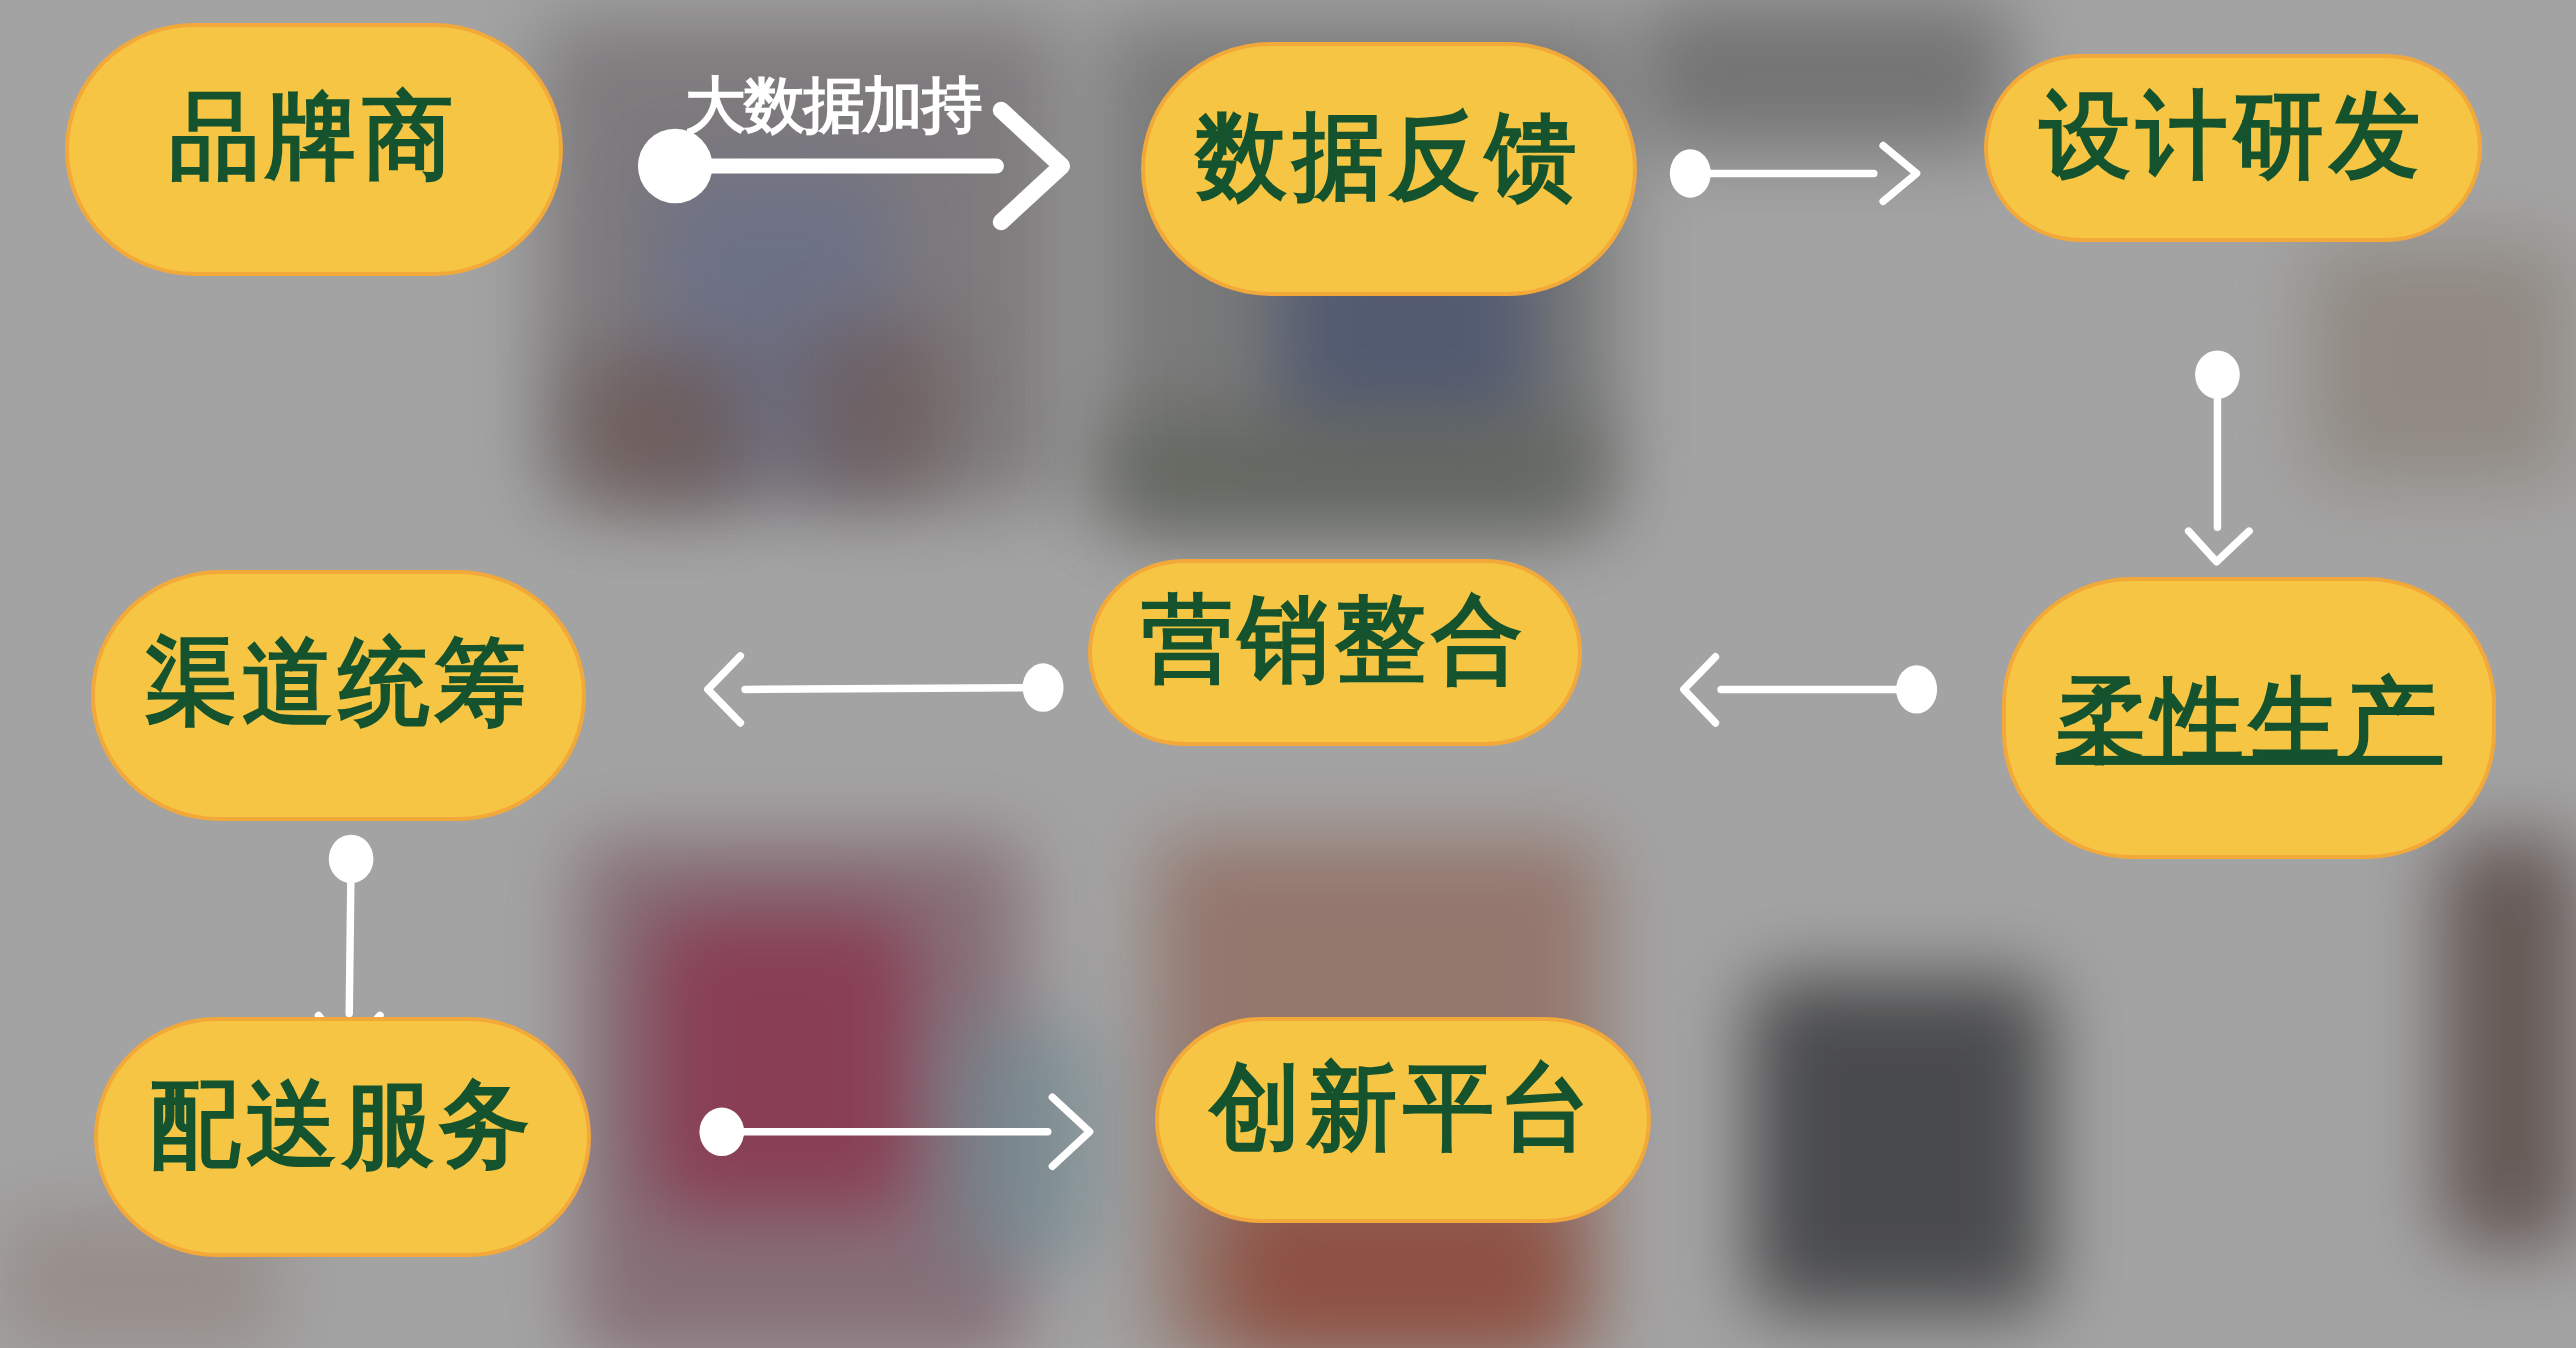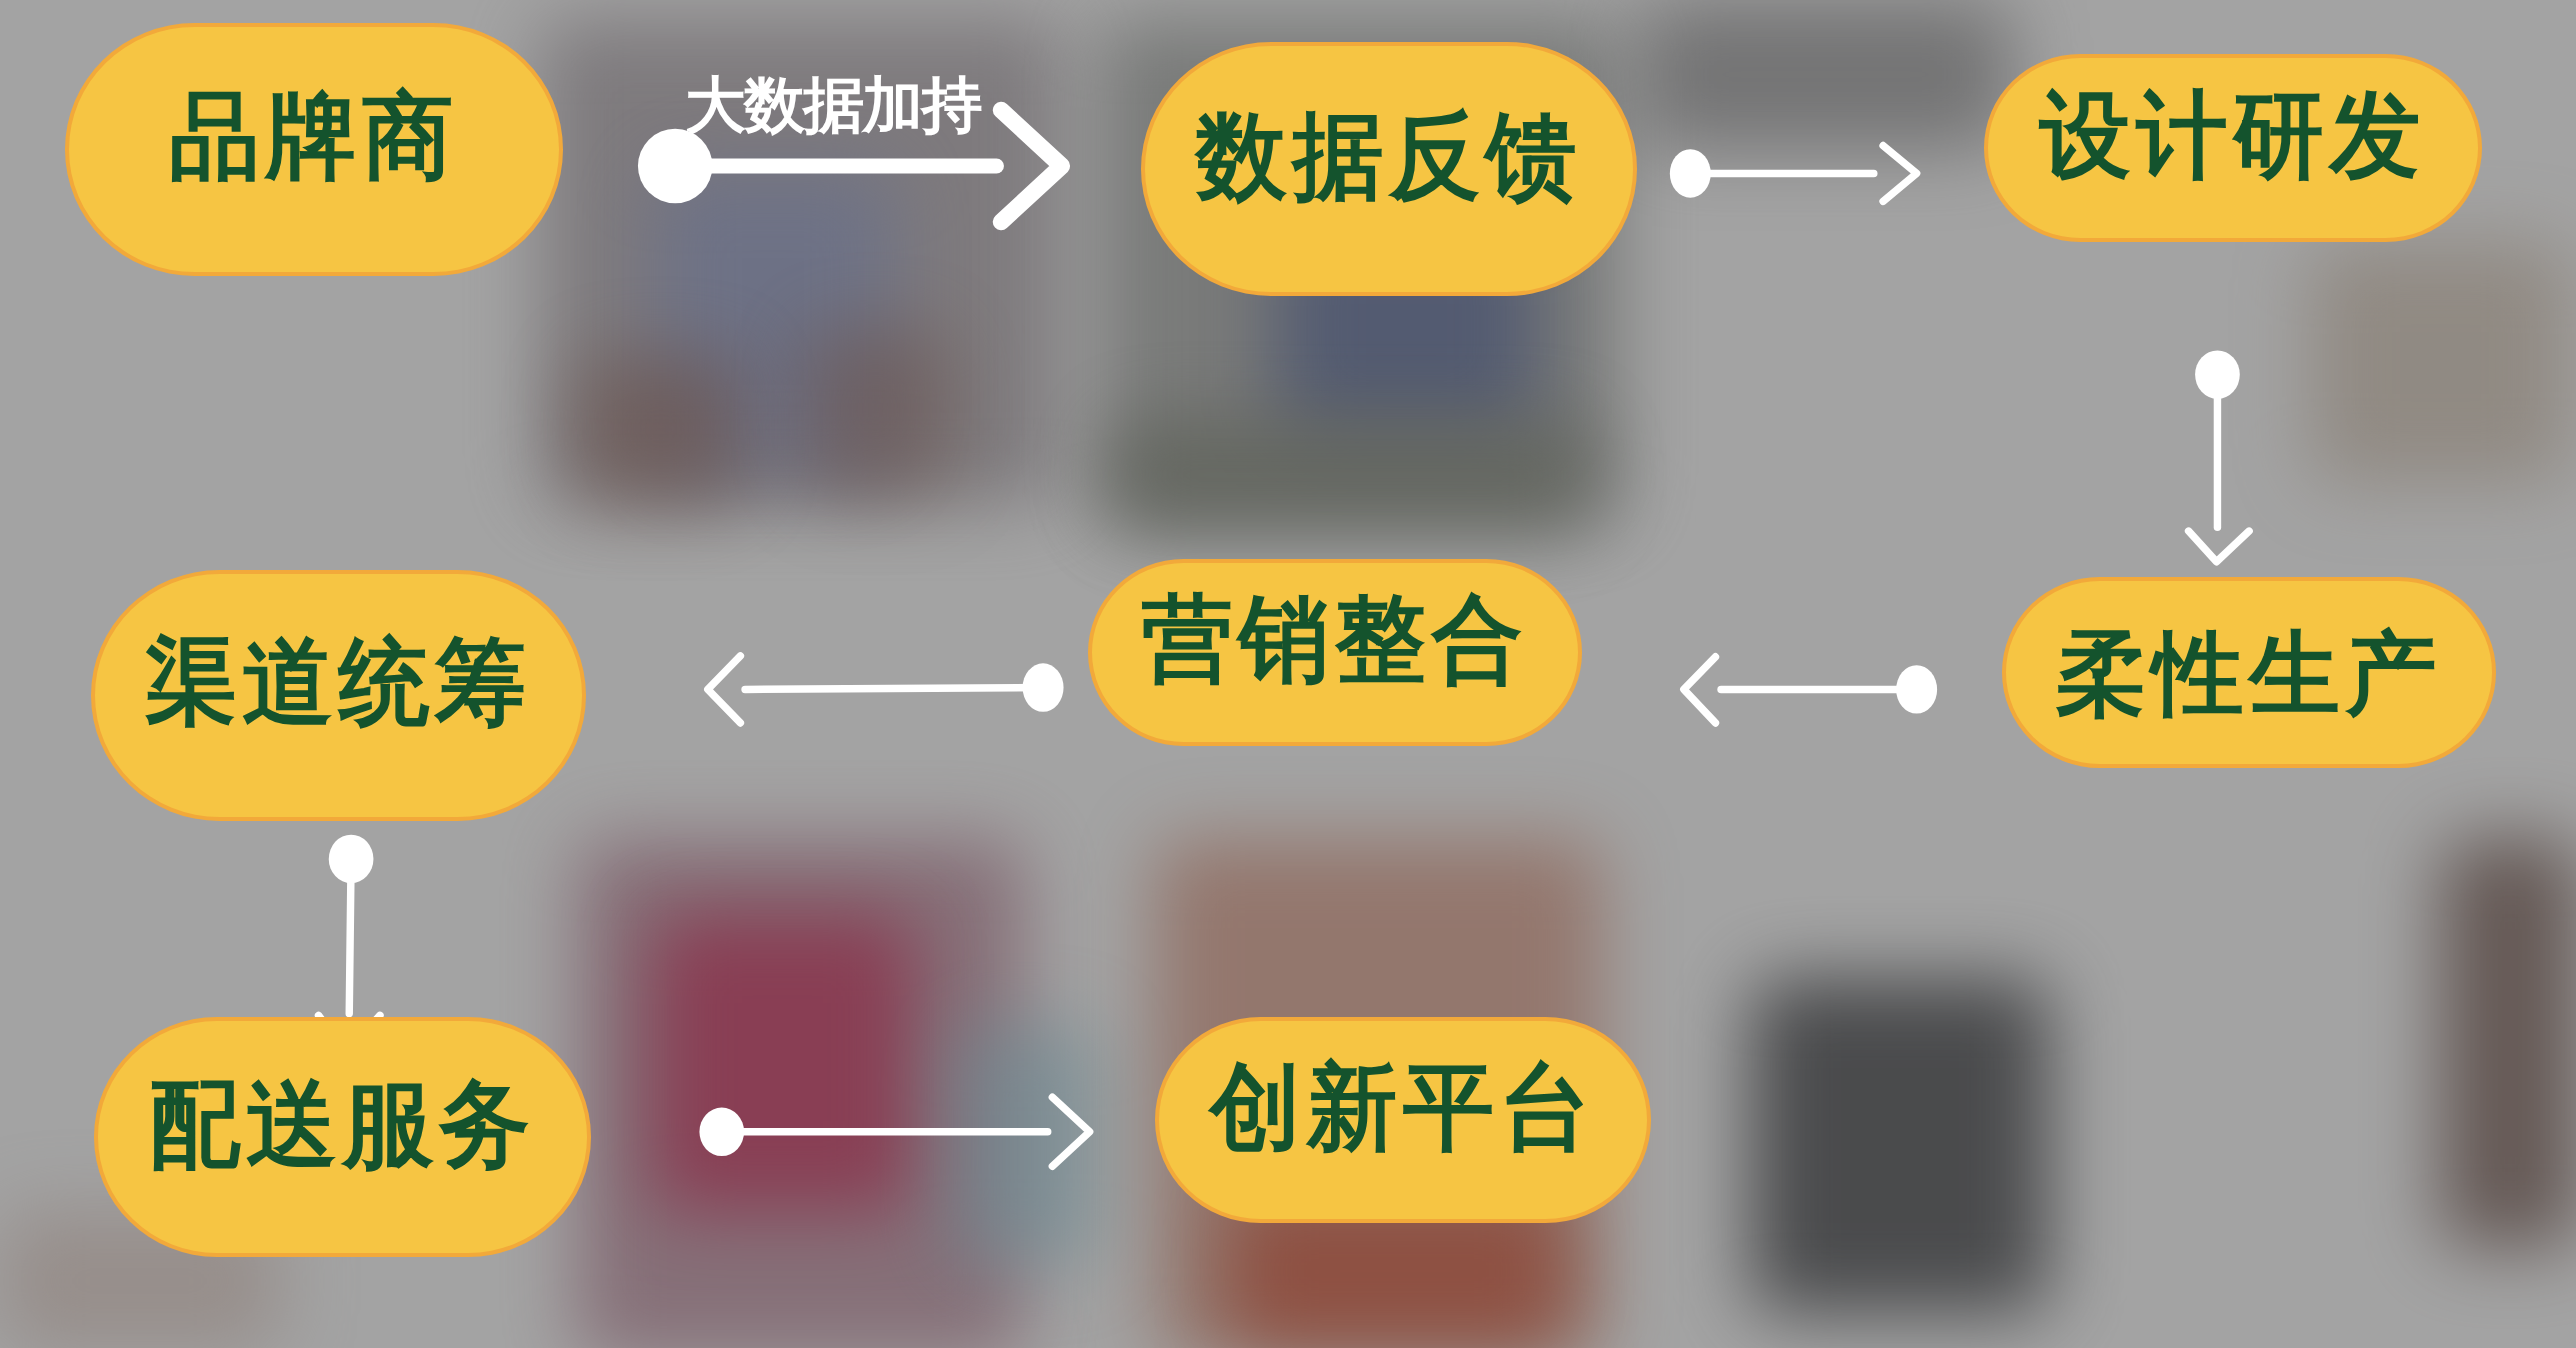--- a/index.html
+++ b/index.html
@@ -93,21 +93,21 @@
 
 <div class="node" style="left:65px;top:23px;width:498px;height:253px;">
   <span>品牌商</span>
 </div>
 <div class="node" style="left:1141px;top:42px;width:496px;height:254px;text-align:right;">
   <span>数据反馈</span>
 </div>
 <div class="node" style="left:1984px;top:54px;width:498px;height:188px;">
   <span>设计研发</span>
 </div>
-<div class="node" style="left:2002px;top:577px;width:494px;height:191px;">
+<div class="node" style="left:2002px;top:577px;width:494px;height:282px;text-decoration:underline;">
   <span style="transform:translateY(1.9px)">柔性生产</span>
 </div>
 <div class="node" style="left:1088px;top:559px;width:494px;height:187px;text-align:center;">
   <span>营销整合</span>
 </div>
 <div class="node" style="left:91px;top:570px;width:495px;height:251px;">
   <span>渠道统筹</span>
 </div>
 <div class="node" style="left:94px;top:1017px;width:497px;height:240px;">
   <span>配送服务</span>

